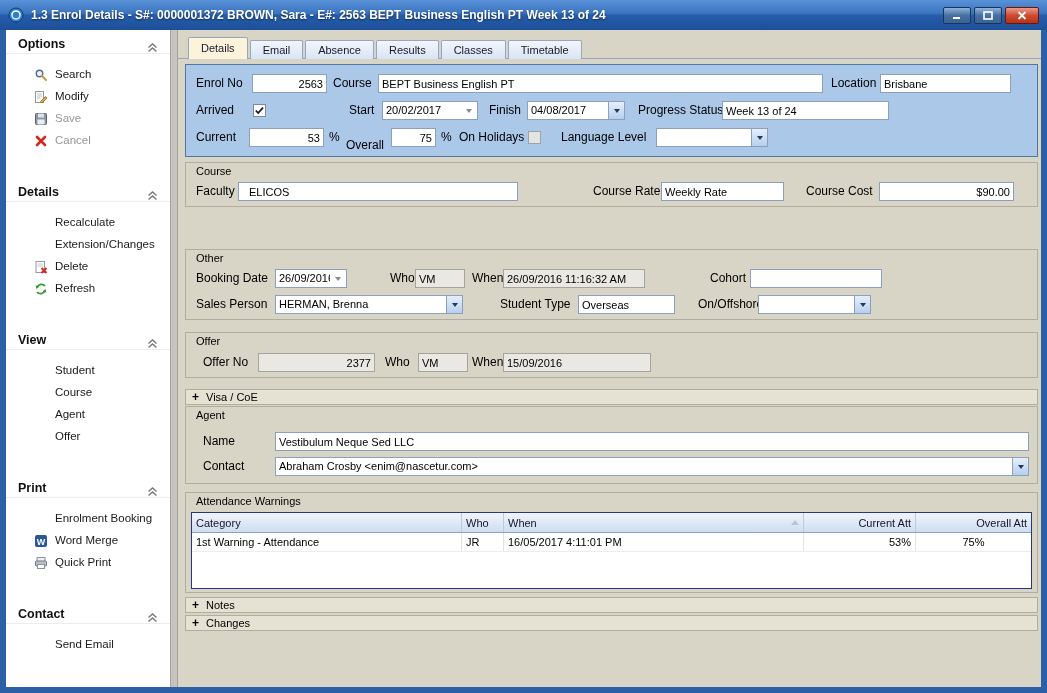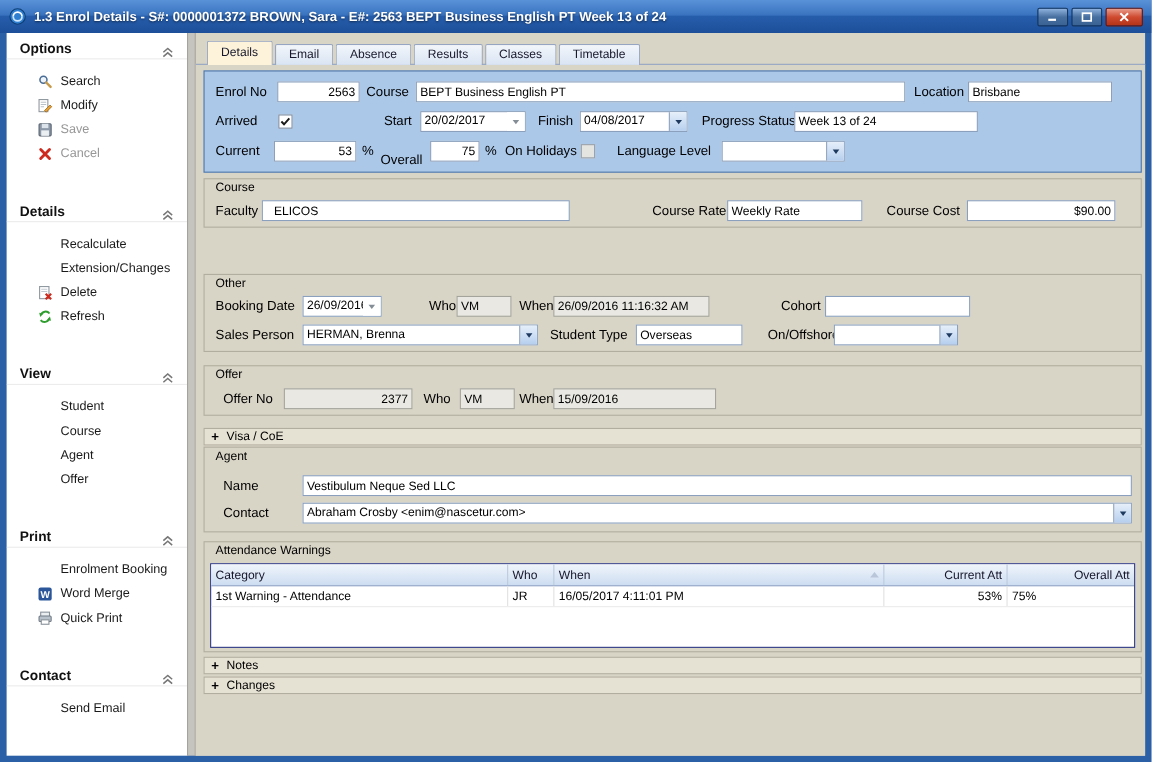--- a/index.html
+++ b/index.html
@@ -321,21 +321,21 @@
             </span>
         </div>
         <span class="lbl" style="left:204px; top:19px;">Who</span>
         <input class="tb dis" style="left: 229px; top: 19px; width: 50px;" value="VM">
         <span class="lbl" style="left:286px; top:19px;">When</span>
         <input class="tb dis" style="left: 317px; top: 19px; width: 142px;" value="26/09/2016 11:16:32 AM">
         <span class="lbl" style="left:524px; top:19px;">Cohort</span>
         <input class="tb" style="left: 564px; top: 19px; width: 132px;">
 
         <span class="lbl" style="left:10px; top:45px;">Sales Person</span>
-        <div class="combo" style="left:89px; top:45px; width:214px;">
+        <div class="combo" style="left:89px; top:45px; width:188px;">
           <span class="ctext">HERMAN, Brenna</span>
           <span class="cbtn">
               <span class="tri"></span>
             </span>
         </div>
         <span class="lbl" style="left:314px; top:45px;">Student Type</span>
         <input class="tb" style="left: 392px; top: 45px; width: 97px;" value="Overseas">
         <span class="lbl" style="left:512px; top:45px;">On/Offshore</span>
         <div class="combo" style="left:572px; top:45px; width:113px;">
           <span class="ctext"></span>
@@ -392,21 +392,21 @@
               </span>
             <span class="gc c4 gr">
                 <span>Overall Att</span>
               </span>
           </div>
           <div class="grid-row">
             <span class="gc c0">1st Warning - Attendance</span>
             <span class="gc c1">JR</span>
             <span class="gc c2">16/05/2017 4:11:01 PM</span>
             <span class="gc c3" style="text-align:right;">53%</span>
-            <span class="gc c4" style="text-align:left;">75%</span>
+            <span class="gc c4" style="text-align:center;">75%</span>
           </div>
         </div>
       </div>
 
       <div class="xbar" style="top:538px;">
         <span class="plus">+</span>
         <span>Notes</span>
       </div>
 
       <div class="xbar" style="top:556px;">

